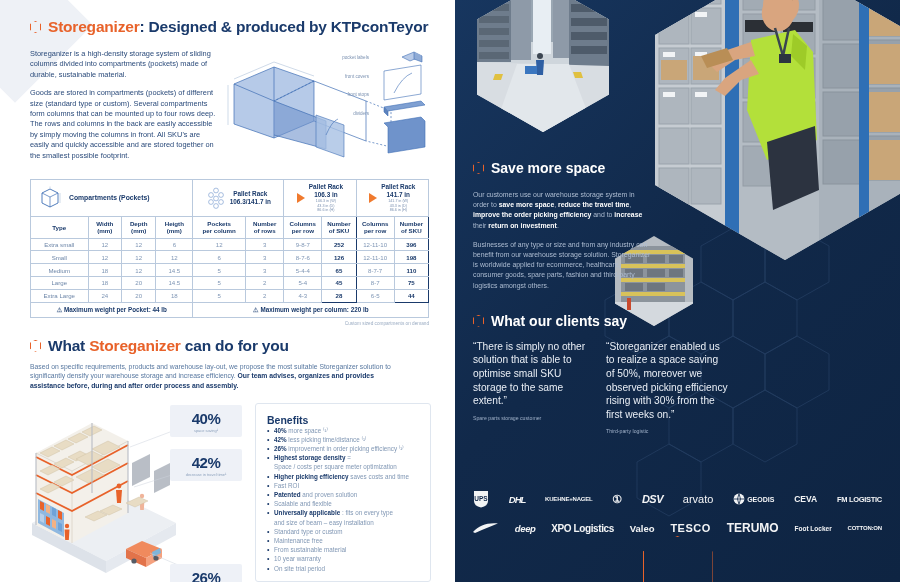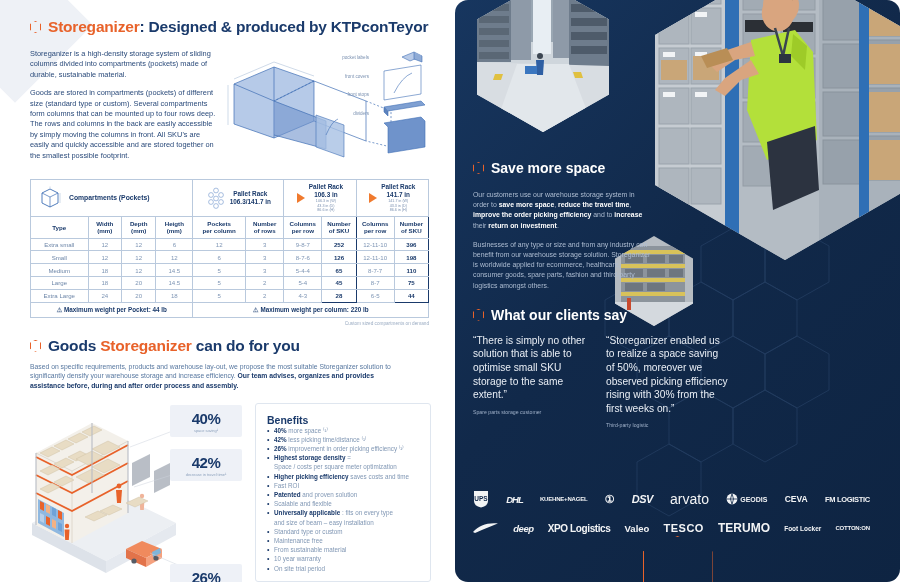--- a/index.html
+++ b/index.html
@@ -113,38 +113,37 @@
   }
   .benefits li b{ color:#1a3a6b; }
   .benefits li.cont{ padding-left:7px; }
   .benefits li.cont::before{ content:""; }
 
   
   .right-panel{
     width:445px; height:582px; position:relative;
     background:linear-gradient(135deg,#17365f 0%,#11294a 45%,#0e2442 100%);
     overflow:hidden;
-    border-radius:13px;
   }
   .hexgrid{ position:absolute; inset:0; opacity:0.30; }
   .rp-inner{ position:relative; z-index:5; padding:0 18px; }
 
   .photo-hex{ position:absolute; overflow:hidden; }
   .sect-title-w{ font-size:14px; font-weight:bold; color:#ffffff; }
 
   .rp-body{ font-size:6.9px; line-height:10.2px; color:#aebdd2; width:178px; }
   .rp-body b{ color:#ffffff; }
   .rp-body p{ margin-bottom:9px; }
 
   .quotes{ display:flex; gap:11px; margin-top:11px; }
   .quote{ width:122px; }
   .quote .qt{ font-size:10.2px; line-height:13.6px; color:#e9eef5; }
   .quote .qa{ font-size:5.2px; color:#9fb0c8; margin-top:7px; }
 
-  .logos{ position:absolute; left:0; right:12px; bottom:34px; padding:0 18px; z-index:6;}
+  .logos{ position:absolute; left:0; right:0; bottom:34px; padding:0 18px; z-index:6;}
   .logo-row{ display:flex; align-items:center; justify-content:space-between; margin-bottom:13px; }
   .logo{
     color:#ffffff; font-weight:bold; font-style:italic;
     opacity:0.95; white-space:nowrap; display:flex; align-items:center; gap:2px;
   }
   .bot-hex{
     position:absolute; bottom:-16px; left:50%; transform:translateX(-50%);
     width:70px; height:62px; border:1.6px solid #e8622a;
     clip-path:polygon(50% 0%,100% 25%,100% 75%,50% 100%,0% 75%,0% 25%);
     z-index:4;
@@ -354,21 +353,21 @@
           <span>Maximum weight per column: 220 lb</span>
         </td>
       </tr>
     </tbody>
       </table>
     <div class="tbl-note">Custom sized compartments on demand</div>
 
     <div class="sect2">
       <div class="section-head">
         <span class="hexmark"></span>
-        <div class="sect-title"><span>Goods </span><span class="orange">Storeganizer</span><span> can do for you</span></div>
+        <div class="sect-title"><span>What </span><span class="orange">Storeganizer</span><span> can do for you</span></div>
       </div>
       <div class="lead"><span>Based on specific requirements, products and warehouse lay-out, we propose the most suitable Storeganizer solution to significantly densify your warehouse storage and increase efficiency. </span><b>Our team advises, organizes and provides assistance before, during and after order process and assembly.</b></div>
     </div>
 
     <div class="showcase">
       <div class="iso-area">
         <svg width="148" height="188" viewBox="0 0 148 188">
 
           <path d="M2,122 L72,86 L146,122 L76,160 Z" fill="#eceff3"></path>
           <path d="M2,122 L2,134 L76,172 L76,160 Z" fill="#dde2e9"></path>
@@ -697,21 +696,21 @@
       <div class="section-head">
         <span class="hexmark"></span>
         <div class="sect-title-w">Save more space</div>
       </div>
       <div class="rp-body" style="margin-top:14px;">
         <p><span>Our customers use our warehouse storage system in order to </span><b>save more space</b><span>, </span><b>reduce the travel time</b><span>, </span><b>improve the order picking efficiency</b><span> and to </span><b>increase</b><span> their </span><b>return on investment</b><span>.</span></p>
         <p>Businesses of any type or size and from any industry can benefit from our warehouse storage solution. Storeganizer is worldwide applied for ecommerce, healthcare, consumer goods, spare parts, fashion and third-party logistics amongst others.</p>
       </div>
     </div>
 
-    <div class="rp-inner" style="margin-top:16px;">
+    <div class="rp-inner" style="margin-top:22px;">
       <div class="section-head">
         <span class="hexmark"></span>
         <div class="sect-title-w">What our clients say</div>
       </div>
       <div class="quotes">
         <div class="quote">
           <div class="qt">“There is simply no other solution that is able to optimise small SKU storage to the same extent.”</div>
           <div class="qa">Spare parts storage customer</div>
         </div>
         <div class="quote">
@@ -726,21 +725,21 @@
         <span class="logo" style="font-size:8px;font-style:normal;">
           <svg width="16" height="18" viewBox="0 0 16 18">
               <path d="M1,1 L15,1 L15,11 Q15,16 8,17.5 Q1,16 1,11 Z" fill="#fff"></path>
               <text x="8" y="11" font-size="6.5" font-weight="bold" fill="#11294a" text-anchor="middle" font-family="Liberation Sans">UPS</text>
             </svg>
         </span>
         <span class="logo" style="font-size:9.5px;letter-spacing:-1px;">DHL</span>
         <span class="logo" style="font-size:6px;font-style:normal;letter-spacing:-0.2px;">KUEHNE+NAGEL</span>
         <span class="logo" style="font-size:11px;font-style:normal;">①</span>
         <span class="logo" style="font-size:11px;letter-spacing:-0.5px;">DSV</span>
-        <span class="logo" style="font-size:14px;font-style:normal;font-weight:normal;">arvato</span>
+        <span class="logo" style="font-size:11px;font-style:normal;font-weight:normal;">arvato</span>
         <span class="logo" style="font-size:7px;font-style:normal;">
           <svg width="12" height="12" viewBox="0 0 12 12">
               <circle cx="6" cy="6" r="5.4" fill="#fff"></circle>
               <path d="M6,0.6 Q9,6 6,11.4 Q3,6 6,0.6 Z M0.6,6 L11.4,6" stroke="#11294a" stroke-width="0.8" fill="none"></path>
             </svg>
           <span>GEODIS</span>
         </span>
         <span class="logo" style="font-size:8.5px;font-style:normal;">CEVA</span>
         <span class="logo" style="font-size:7.5px;font-style:normal;letter-spacing:-0.3px;">FM LOGISTIC</span>
       </div>

